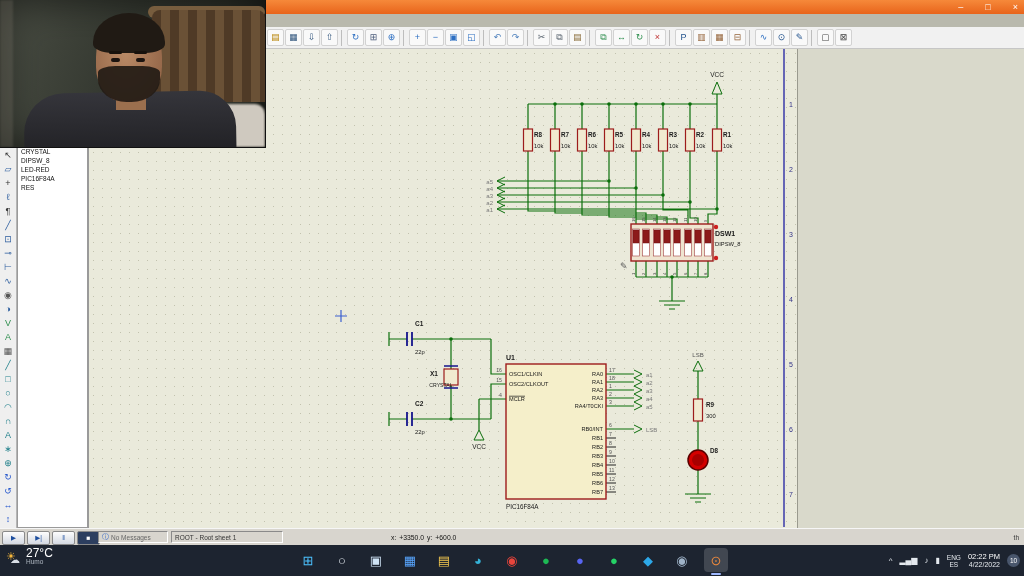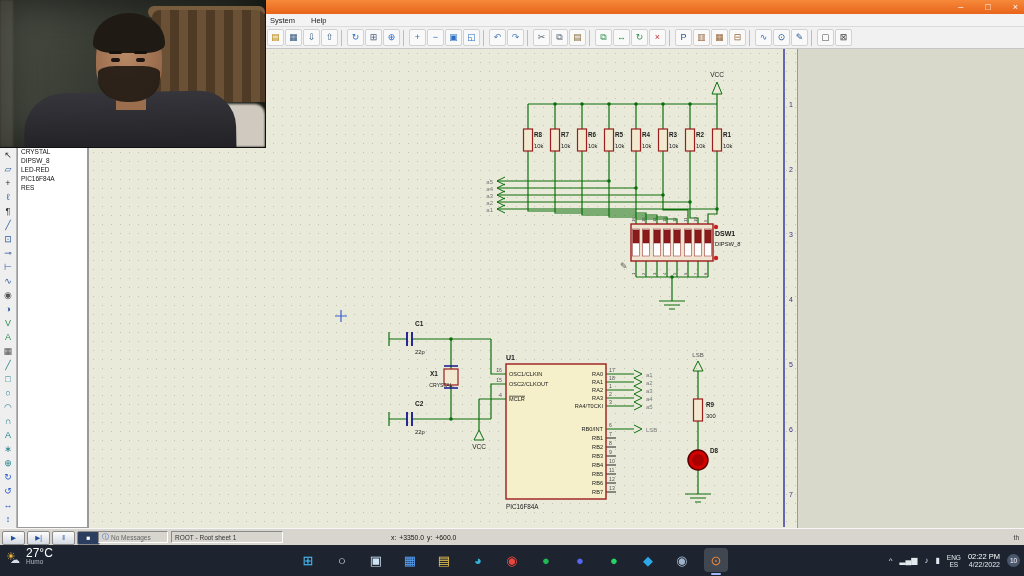--- a/index.html
+++ b/index.html
@@ -109,24 +109,20 @@
 <div class="app">
 
   <div class="titlebar">
     <div class="win-controls">
       <span>–</span>
       <span>□</span>
       <span>×</span>
     </div>
   </div>
 
-  <div class="menubar">
-    <span class="menu-item">System</span>
-      <span class="menu-item">Help</span>
-  </div>
 
   <div class="toolbar">
     <div class="tb-i">
         <span style="color: rgb(184, 134, 11);">▤</span>
       </div>
       <div class="tb-i">
         <span style="color: rgb(51, 87, 126);">▦</span>
       </div>
       <div class="tb-i">
         <span style="color: rgb(51, 87, 126);">⇩</span>

